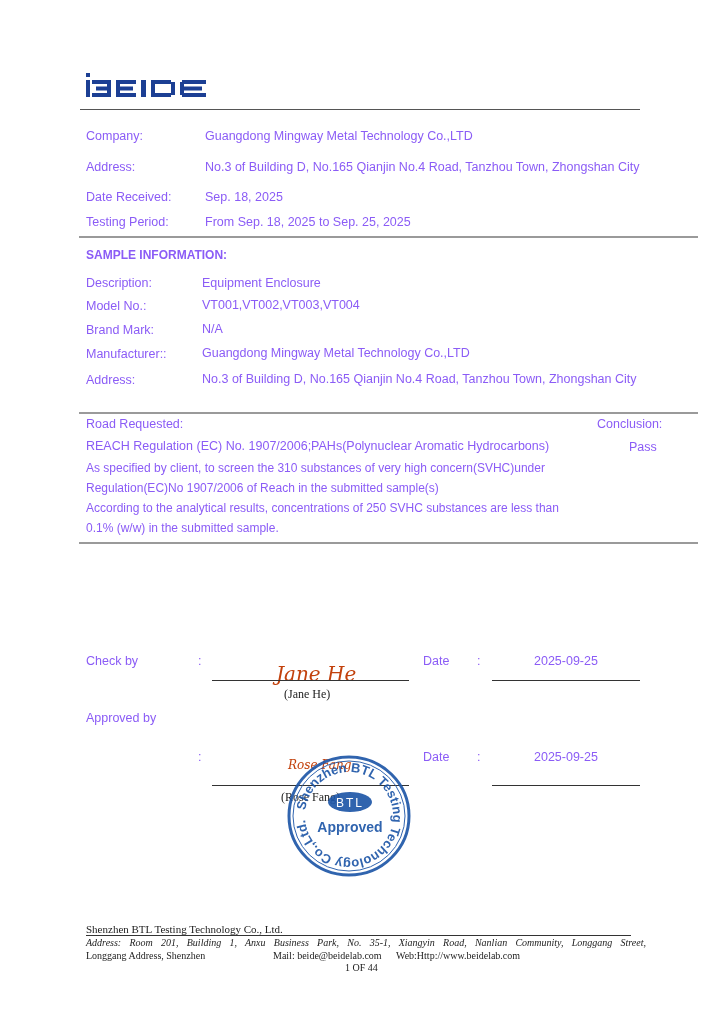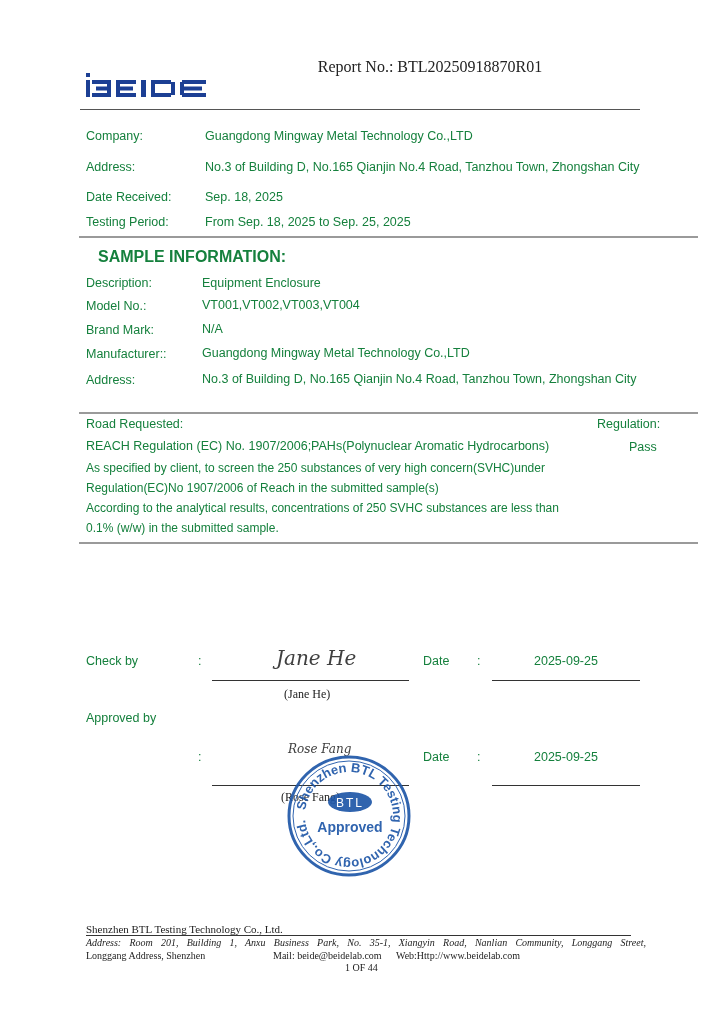--- a/index.html
+++ b/index.html
@@ -7,31 +7,31 @@
     .sans { font-family: "Liberation Sans", sans-serif; }
     .serif { font-family: "Liberation Serif", serif; }
     .abs { position: absolute; }
 
     
     .logo { left: 86px; top: 70px; width: 132px; height: 30px; }
     .title { left: 300px; top: 58px; width: 260px; text-align: center; font-size: 16px; line-height: 18px; color: #222; }
     .title .l1 { letter-spacing: 0.5px; }
     .hr-top { left: 80px; top: 109px; width: 560px; height: 1px; background: #555; }
 
-    .row { font-size: 12.5px; color: #15803d; white-space: nowrap; }
+    .row { font-size: 12.5px; color: #8b5cf6; white-space: nowrap; }
     .lbl { left: 86px; }
     .val1 { left: 205px; }
     .val2 { left: 202px; }
 
     .hr-grey { height: 2px; background: #9a9a9a; }
     .bold { font-weight: bold; }
 
     
     .sig-line { height: 1px; background: #333; }
-    .handwriting { font-family: "DejaVu Serif", serif; font-style: italic; color: #404040; }
+    .handwriting { font-family: "DejaVu Serif", serif; font-style: italic; color: #c2410c; margin-top: 16px; }
 
     
     .stamp { left: 286px; top: 754px; width: 126px; height: 124px; }
 
     
     .foot { font-size: 10px; color: #222; white-space: nowrap; }
     .foot-line { left: 86px; top: 935px; width: 545px; height: 1px; background: #333; }
   </style>
 </head>
 <body>
@@ -61,67 +61,63 @@
 
       <rect x="94" y="12" width="4" height="13"></rect>
       <rect x="96" y="10" width="24" height="4"></rect>
       <rect x="98" y="16.5" width="18" height="4"></rect>
       <rect x="96" y="23" width="24" height="4"></rect>
     </g>
   </svg>
 </div>
 
 <div class="abs title serif">
-  <div>
-    <span>Report No.:</span>
-    <span>BTL20250918870R01</span>
-  </div>
 </div>
 <div class="abs hr-top"></div>
 
 <div class="abs row sans lbl" style="top:129px">Company:</div>
 <div class="abs row sans val1" style="top:129px">Guangdong Mingway Metal Technology Co.,LTD</div>
 
 <div class="abs row sans lbl" style="top:160px">Address:</div>
 <div class="abs row sans val1" style="top:160px">No.3 of Building D, No.165 Qianjin No.4 Road, Tanzhou Town, Zhongshan City</div>
 
 <div class="abs row sans lbl" style="top:190px">Date Received:</div>
 <div class="abs row sans val1" style="top:190px">Sep. 18, 2025</div>
 
 <div class="abs row sans lbl" style="top:215px">Testing Period:</div>
 <div class="abs row sans val1" style="top:215px">From Sep. 18, 2025 to Sep. 25, 2025</div>
 
 <div class="abs hr-grey" style="left:79px; top:236px; width:619px;"></div>
 
-<div class="abs row sans bold lbl" style="top:248px; font-size:16px;margin-left:12px;">SAMPLE INFORMATION:</div>
+<div class="abs row sans bold lbl" style="top:248px; font-size:12px;">SAMPLE INFORMATION:</div>
 
 <div class="abs row sans lbl" style="top:276px">Description:</div>
 <div class="abs row sans val2" style="top:276px">Equipment Enclosure</div>
 
 <div class="abs row sans lbl" style="top:299px">Model No.:</div>
 <div class="abs row sans val2" style="top:298px">VT001,VT002,VT003,VT004</div>
 
 <div class="abs row sans lbl" style="top:323px">Brand Mark:</div>
 <div class="abs row sans val2" style="top:322px">N/A</div>
 
 <div class="abs row sans lbl" style="top:347px">Manufacturer::</div>
 <div class="abs row sans val2" style="top:346px">Guangdong Mingway Metal Technology Co.,LTD</div>
 
 <div class="abs row sans lbl" style="top:373px">Address:</div>
 <div class="abs row sans val2" style="top:372px">No.3 of Building D, No.165 Qianjin No.4 Road, Tanzhou Town, Zhongshan City</div>
 
 <div class="abs hr-grey" style="left:79px; top:412px; width:619px;"></div>
 
 <div class="abs row sans" style="left:86px; top:417px;">Road Requested:</div>
-<div class="abs row sans" style="left:597px; top:417px;">Regulation:</div>
+<div class="abs row sans" style="left:597px; top:417px;">Conclusion:</div>
 
 <div class="abs row sans" style="left:86px; top:439px;">REACH Regulation (EC) No. 1907/2006;PAHs(Polynuclear Aromatic Hydrocarbons)</div>
 <div class="abs row sans" style="left:629px; top:440px;">Pass</div>
 
-<div class="abs row sans" style="left:86px; top:461px; font-size:12px;">As specified by client, to screen the 250 substances of very high concern(SVHC)under</div>
+<div class="abs row sans" style="left:86px; top:461px; font-size:12px;">As specified by client, to screen the 310 substances of very high concern(SVHC)under</div>
 <div class="abs row sans" style="left:86px; top:481px; font-size:12px;">Regulation(EC)No 1907/2006 of Reach in the submitted sample(s)</div>
 <div class="abs row sans" style="left:86px; top:501px; font-size:12px;">According to the analytical results, concentrations of 250 SVHC substances are less than</div>
 <div class="abs row sans" style="left:86px; top:521px; font-size:12px;">0.1% (w/w) in the submitted sample.</div>
 
 <div class="abs hr-grey" style="left:79px; top:542px; width:619px;"></div>
 
 <div class="abs row sans" style="left:86px; top:654px;">Check by</div>
 <div class="abs row sans" style="left:198px; top:654px;">:</div>
 <div class="abs handwriting" style="left:276px; top:646px; font-size:20px;">Jane He</div>
 <div class="abs sig-line" style="left:212px; top:680px; width:197px;"></div>

